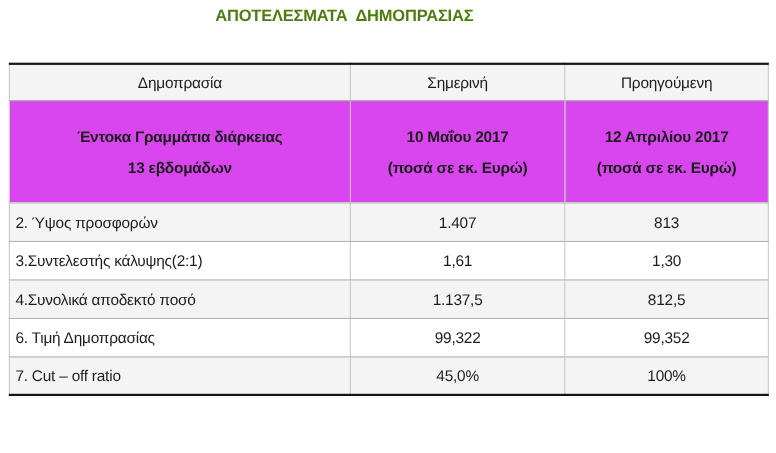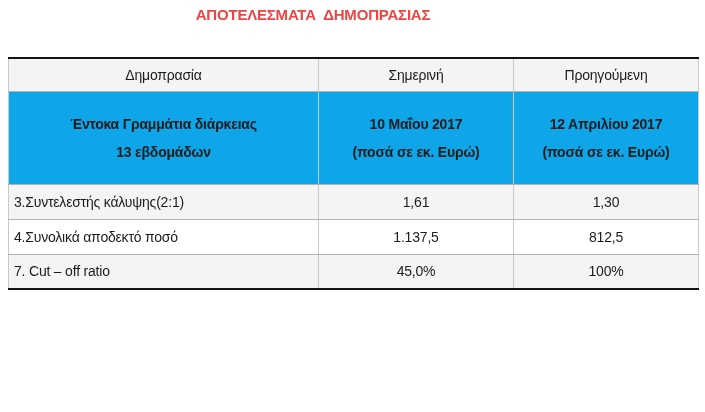--- a/index.html
+++ b/index.html
@@ -21,21 +21,21 @@
   }
   .page-title{
     position:absolute;
     top:6px;
     left:8px;
     width:610px;
     text-align:center;
     font-size:15px;
     font-weight:bold;
     white-space:pre;
-    color:#ef4444;
+    color:#4d7c0f;
   }
   table.results{
     position:absolute;
     top:57px;
     left:8px;
     width:690px;
     border-collapse:collapse;
     table-layout:fixed;
     border-top:2px solid var(--border_strong);
     border-bottom:2px solid var(--border_strong);
@@ -56,21 +56,21 @@
   tr.head-row th{
     height:33px;
     font-weight:normal;
     text-align:center;
     background:var(--stripe);
   }
   tr.subhead-row th{
     height:67px;
     font-weight:bold;
     text-align:center;
-    background:#0ea5e9;
+    background:#d946ef;
     padding:18px 0;
   }
   tr.subhead-row th .ln{
     line-height:28px;
     height:28px;
   }
   tbody td{
     height:35px;
   }
   tbody tr:nth-child(odd) td{background:var(--stripe);}
@@ -110,28 +110,38 @@
         <div class="ln">(ποσά σε εκ. Ευρώ)</div>
       </th>
       <th>
         <div class="ln">12 Απριλίου 2017</div>
         <div class="ln">(ποσά σε εκ. Ευρώ)</div>
       </th>
     </tr>
   </thead>
   <tbody>
     <tr>
+      <td class="lbl">2. Ύψος προσφορών</td>
+      <td class="val">1.407</td>
+      <td class="val">813</td>
+    </tr>
+    <tr>
       <td class="lbl">3.Συντελεστής κάλυψης(2:1)</td>
       <td class="val">1,61</td>
       <td class="val">1,30</td>
     </tr>
     <tr>
       <td class="lbl">4.Συνολικά αποδεκτό ποσό</td>
       <td class="val">1.137,5</td>
       <td class="val">812,5</td>
     </tr>
     <tr>
+      <td class="lbl">6. Τιμή Δημοπρασίας</td>
+      <td class="val">99,322</td>
+      <td class="val">99,352</td>
+    </tr>
+    <tr>
       <td class="lbl">7. Cut – off ratio</td>
       <td class="val">45,0%</td>
       <td class="val">100%</td>
     </tr>
   </tbody>
 </table>
 
 </body></html>

